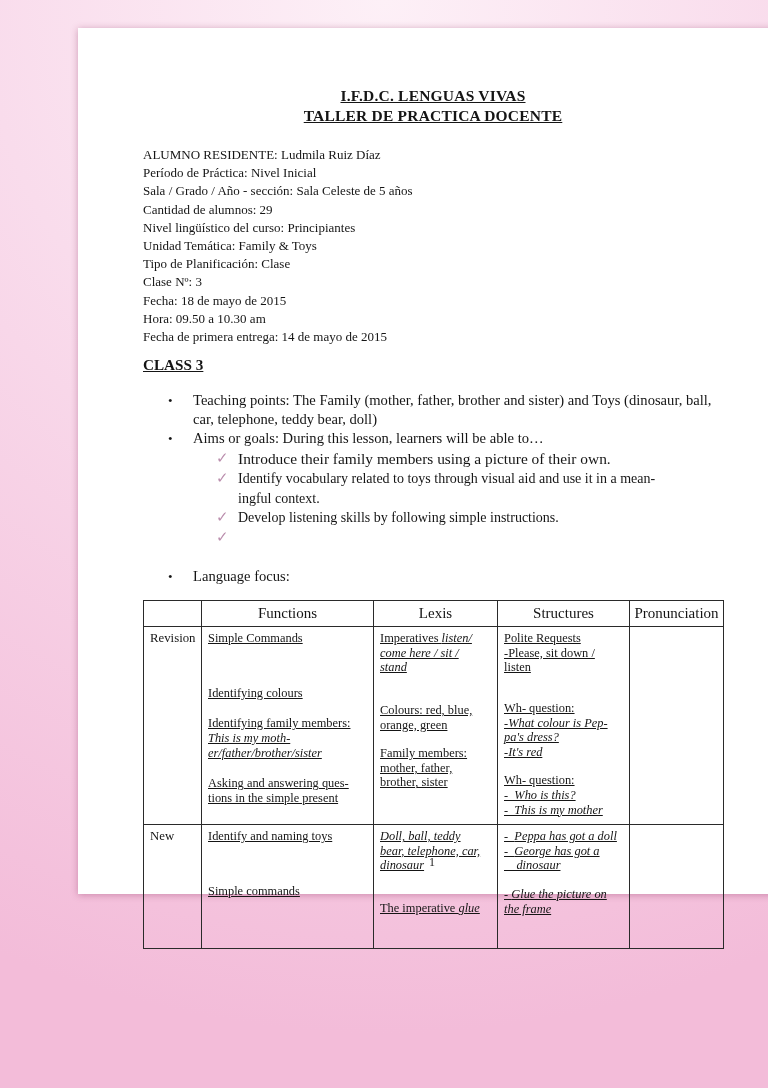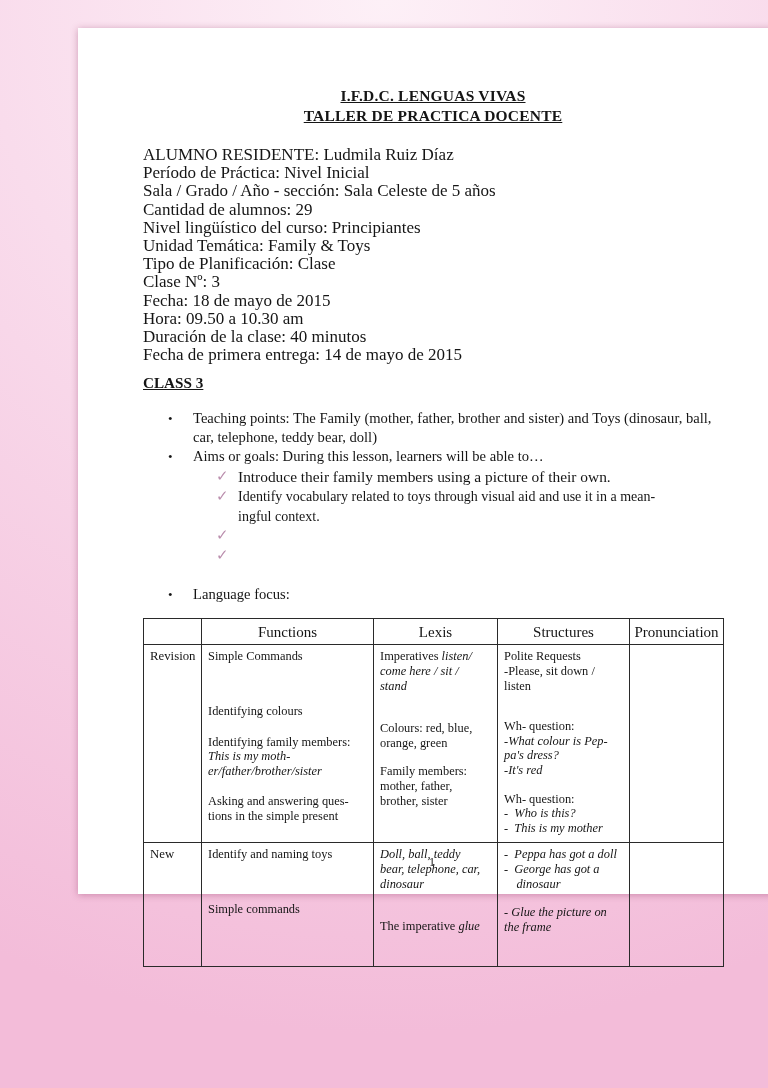--- a/index.html
+++ b/index.html
@@ -13,21 +13,21 @@
     background:#ffffff;
     box-shadow:0 1px 7px rgba(140,50,95,0.40);
     box-sizing:border-box;
     padding:58px 63px 0 65px;
     margin-left:48px;
   }
   .title{
     text-align:center;font-weight:bold;text-decoration:underline;
     font-size:15.5px;line-height:20px;letter-spacing:.2px;
   }
-  .info{margin-top:20px;font-size:17px;line-height:18.2px;}
+  .info{margin-top:20px;font-size:13px;line-height:18.2px;}
   .class-heading{margin-top:9px;font-weight:bold;text-decoration:underline;font-size:15.2px;line-height:19px;}
   .bullets{margin-top:17px;font-size:14.6px;line-height:19px;}
   .bullet{display:flex;padding-left:25px;}
   .bullet .dot{width:25px;flex:0 0 25px;font-size:13px;}
   .bullet .btext{flex:1;}
   .check-item{display:flex;padding-left:73px;font-size:14px;line-height:19.5px;}
   .check-item .check{width:22px;flex:0 0 22px;color:#bb8fae;font-size:15px;}
   .check-item .ctext{flex:1;white-space:pre-line;}
   .check-item.aim-big{font-size:15.4px;line-height:21px;}
   .lang-focus{margin-top:20px;}
@@ -40,21 +40,21 @@
     font-weight:normal;font-size:15px;height:25px;
     padding:0 2px;
   }
   table.plan td{
     vertical-align:top;text-align:left;
     padding:4px 5px 7px 6px;
     overflow:hidden;
   }
   td.rowlabel{font-size:12.8px;}
   tr.row-new td{height:112px;}
-  .blk{white-space:pre-line;}
+  .blk{white-space:pre-line;text-decoration:underline;}
   .i{font-style:italic;}
   .pagenum{
     position:absolute;left:0;right:0;bottom:24px;text-align:center;
     font-size:12px;color:#222;
   }
 </style>
 </head>
 <body>
 
 <div class="page">
@@ -66,21 +66,20 @@
       <div>ALUMNO RESIDENTE: Ludmila Ruiz Díaz</div>
       <div>Período de Práctica: Nivel Inicial</div>
       <div>Sala / Grado / Año - sección: Sala Celeste de 5 años</div>
       <div>Cantidad de alumnos: 29</div>
       <div>Nivel lingüístico del curso: Principiantes</div>
       <div>Unidad Temática: Family &amp; Toys</div>
       <div>Tipo de Planificación: Clase</div>
       <div>Clase Nº: 3</div>
       <div>Fecha: 18 de mayo de 2015</div>
       <div>Hora: 09.50 a 10.30 am</div>
-      <div>Duración de la clase: 40 minutos</div>
       <div>Fecha de primera entrega: 14 de mayo de 2015</div>
     </div>
 
   <div class="class-heading">CLASS 3</div>
 
   <div class="bullets">
 
     <div class="bullet">
       <span class="dot">•</span>
       <span class="btext">Teaching points: The Family (mother, father, brother and sister) and Toys (dinosaur, ball, car, telephone, teddy bear, doll)</span>
@@ -95,20 +94,21 @@
       <span class="check">✓</span>
       <span class="ctext">Introduce their family members using a picture of their own.</span>
     </div>
     <div class="check-item">
       <span class="check">✓</span>
       <span class="ctext">Identify vocabulary related to toys through visual aid and use it in a mean-
 ingful context.</span>
     </div>
     <div class="check-item">
       <span class="check">✓</span>
+      <span class="ctext">Develop listening skills by following simple instructions.</span>
     </div>
     <div class="check-item">
       <span class="check">✓</span>
     </div>
 
     <div class="bullet lang-focus">
       <span class="dot">•</span>
       <span class="btext">Language focus:</span>
     </div>
 

